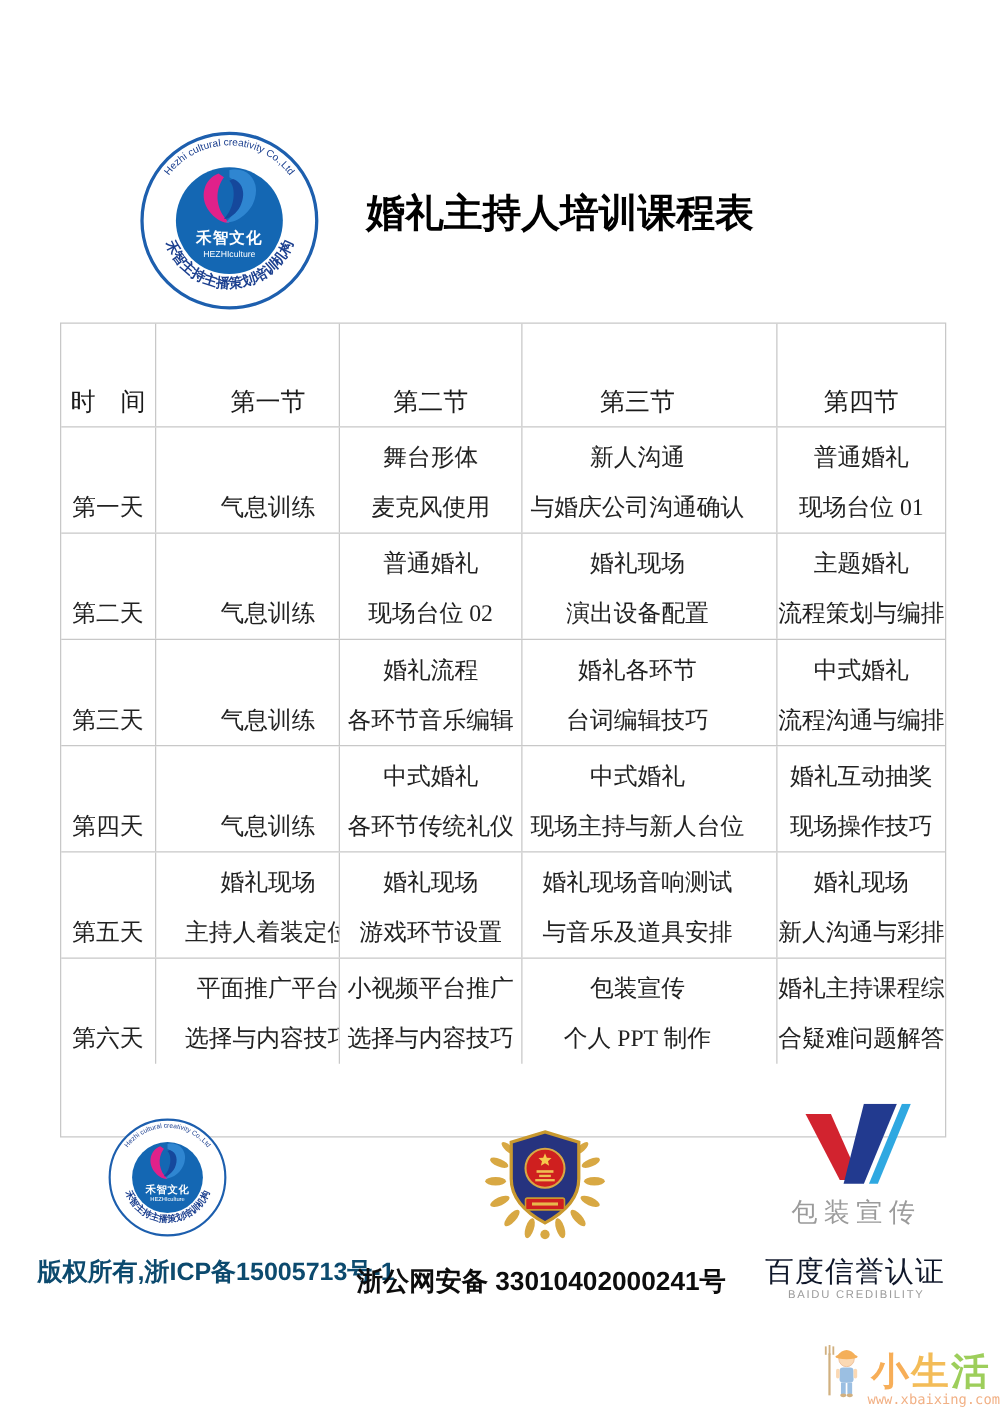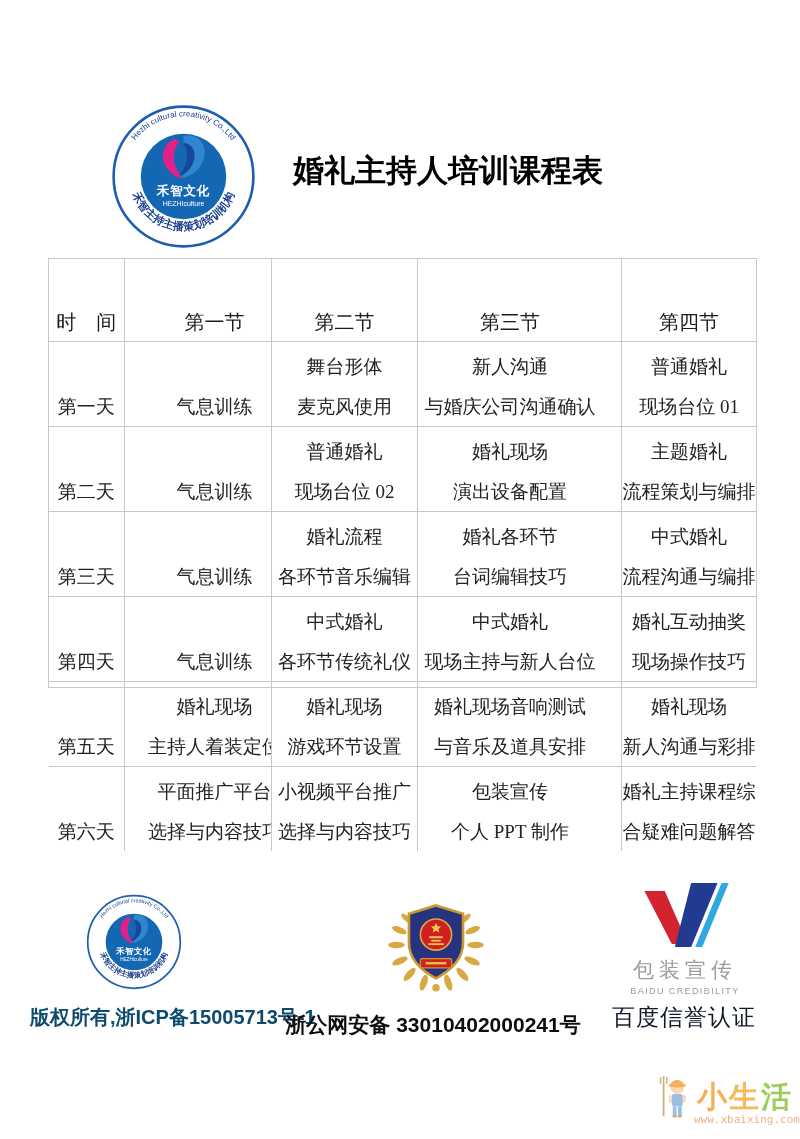--- a/index.html
+++ b/index.html
@@ -3,21 +3,21 @@
 <meta charset="utf-8">
 <style>
   html,body{margin:0;padding:0;}
   .page{position:relative;width:800px;height:1139px;background:#ffffff;overflow:hidden;
         font-family:"Liberation Serif","DejaVu Serif",serif;color:#1f1f1f;}
   
   .logo-top{position:absolute;left:111px;top:104px;}
   .page-title{position:absolute;left:293px;top:152px;font-size:31px;font-weight:700;
               letter-spacing:0px;color:#000;line-height:38px;white-space:nowrap;}
   
-  .course-table{position:absolute;left:48px;top:258px;width:709px;height:430px;
+  .course-table{position:absolute;left:48px;top:258px;width:709px;height:652px;
                 border:1px solid #c8c8c8;box-sizing:border-box;}
   .t-row{display:flex;box-sizing:border-box;height:85px;border-top:1px solid #c8c8c8;}
   .t-row.header{height:82px;border-top:none;}
   .cell{box-sizing:border-box;display:flex;flex-direction:column;justify-content:flex-end;
         align-items:center;padding-bottom:8px;border-left:1px solid #c8c8c8;overflow:hidden;}
   .cell.first{border-left:none;}
   .c0{width:77px;}.c1{width:151px;padding-left:33px;}.c2{width:150px;}.c3{width:191px;text-align:right;}.c4{width:139px;margin-left:19px;}
   .cl{height:22px;line-height:22px;font-size:19px;white-space:nowrap;color:#222;}
   .cl.top{margin-bottom:18px;}
   .t-row.header .cl{font-size:20px;color:#1a1a1a;}
@@ -26,21 +26,21 @@
   .copyright{position:absolute;left:30px;top:1004px;font-family:"Liberation Sans","DejaVu Sans",sans-serif;
              font-weight:700;font-size:20px;color:#0c4a6e;white-space:nowrap;}
   .police-badge{position:absolute;left:384px;top:893px;}
   .police-filing{position:absolute;left:283px;top:1011px;width:300px;text-align:center;
                  font-family:"Liberation Sans","DejaVu Sans",sans-serif;font-weight:700;
                  font-size:21px;color:#0d0d0d;white-space:nowrap;}
   .baidu-logo{position:absolute;left:632px;top:883px;}
   .baidu-cn{position:absolute;left:594px;top:956px;width:182px;text-align:center;
             font-family:"Liberation Sans","DejaVu Sans",sans-serif;font-size:21px;
             letter-spacing:5px;color:#9b9b9b;white-space:nowrap;}
-  .baidu-en{position:absolute;left:594px;top:986px;width:182px;text-align:center;
+  .baidu-en{position:absolute;left:594px;top:1030px;width:182px;text-align:center;
             font-family:"Liberation Sans","DejaVu Sans",sans-serif;font-size:9px;
             letter-spacing:1.4px;color:#9b9b9b;white-space:nowrap;}
   .baidu-cert{position:absolute;left:584px;top:1002px;width:200px;text-align:center;
               font-family:"Liberation Sans","DejaVu Sans",sans-serif;font-size:23px;
               letter-spacing:1px;color:#0f172a;white-space:nowrap;}
   .mascot{position:absolute;left:658px;top:1076px;opacity:.85;}
   .wm-name{position:absolute;left:697px;top:1077px;font-family:Liberation Serif, serif;
            font-weight:700;font-size:30px;letter-spacing:2px;white-space:nowrap;opacity:.85;}
   .wm1{color:#f6a13b;}.wm2{color:#f2b13c;}.wm3{color:#8dc63f;}
   .wm-url{position:absolute;left:694px;top:1113px;font-family:"DejaVu Sans Mono","Liberation Mono",monospace;

